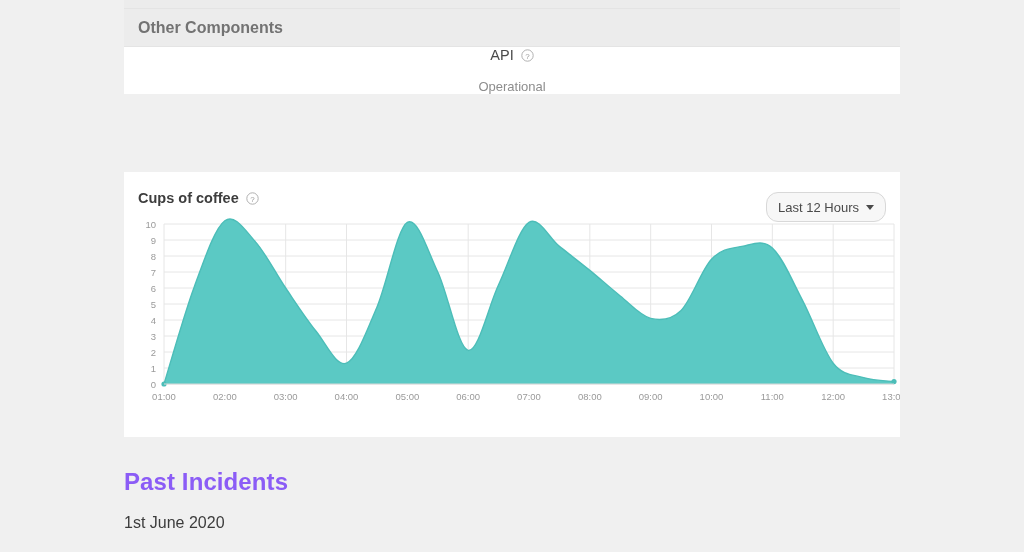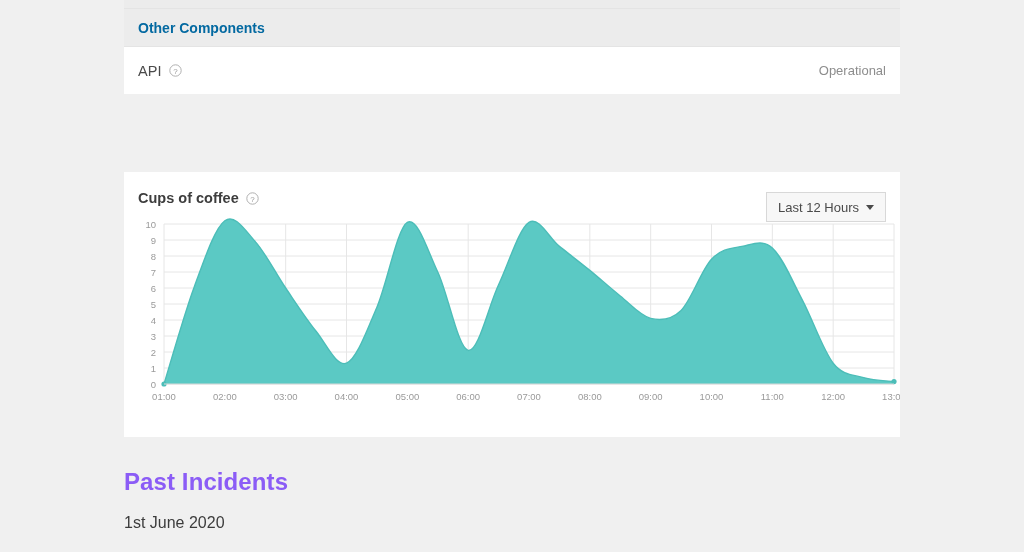--- a/index.html
+++ b/index.html
@@ -28,20 +28,21 @@
     width: 776px;
     background: #ffffff;
   }
   .comp-row {
     height: 47px;
     display: flex;
     align-items: center;
     justify-content: space-between;
     padding: 0 14px 0 14px;
     box-sizing: border-box;
+    flex-direction: column;
   }
   .comp-row.shaded {
     background: #ececec;
     border-bottom: 1px solid #e4e4e4;
   }
   .comp-row.plain {
     background: #ffffff;
   }
   .comp-left {
     display: flex;
@@ -61,23 +62,23 @@
   .group-header {
     background: #ececec;
     height: 38px;
     display: flex;
     align-items: center;
     padding: 0 14px;
     box-sizing: border-box;
     border-bottom: 1px solid #e4e4e4;
   }
   .group-title {
-    font-size: 14px;
+    font-size: 16px;
     font-weight: bold;
-    color: #0369a1;
+    color: #737373;
   }
   .status-text {
     font-size: 13px;
     color: #8d8d8d;
     text-align: center;
   }
   .icon-circle {
     width: 13px;
     height: 13px;
     flex: 0 0 13px;
@@ -124,21 +125,21 @@
     color: #3d3d3d;
   }
   .range-select {
     position: absolute;
     right: 14px;
     top: 20px;
     height: 30px;
     padding: 0 11px;
     background: #f7f7f7;
     border: 1px solid #d8d8d8;
-    border-radius: 0;
+    border-radius: 12px;
     display: flex;
     align-items: center;
     gap: 7px;
     box-sizing: border-box;
     cursor: pointer;
   }
   .range-label {
     font-size: 13px;
     color: #4a4a4a;
   }

